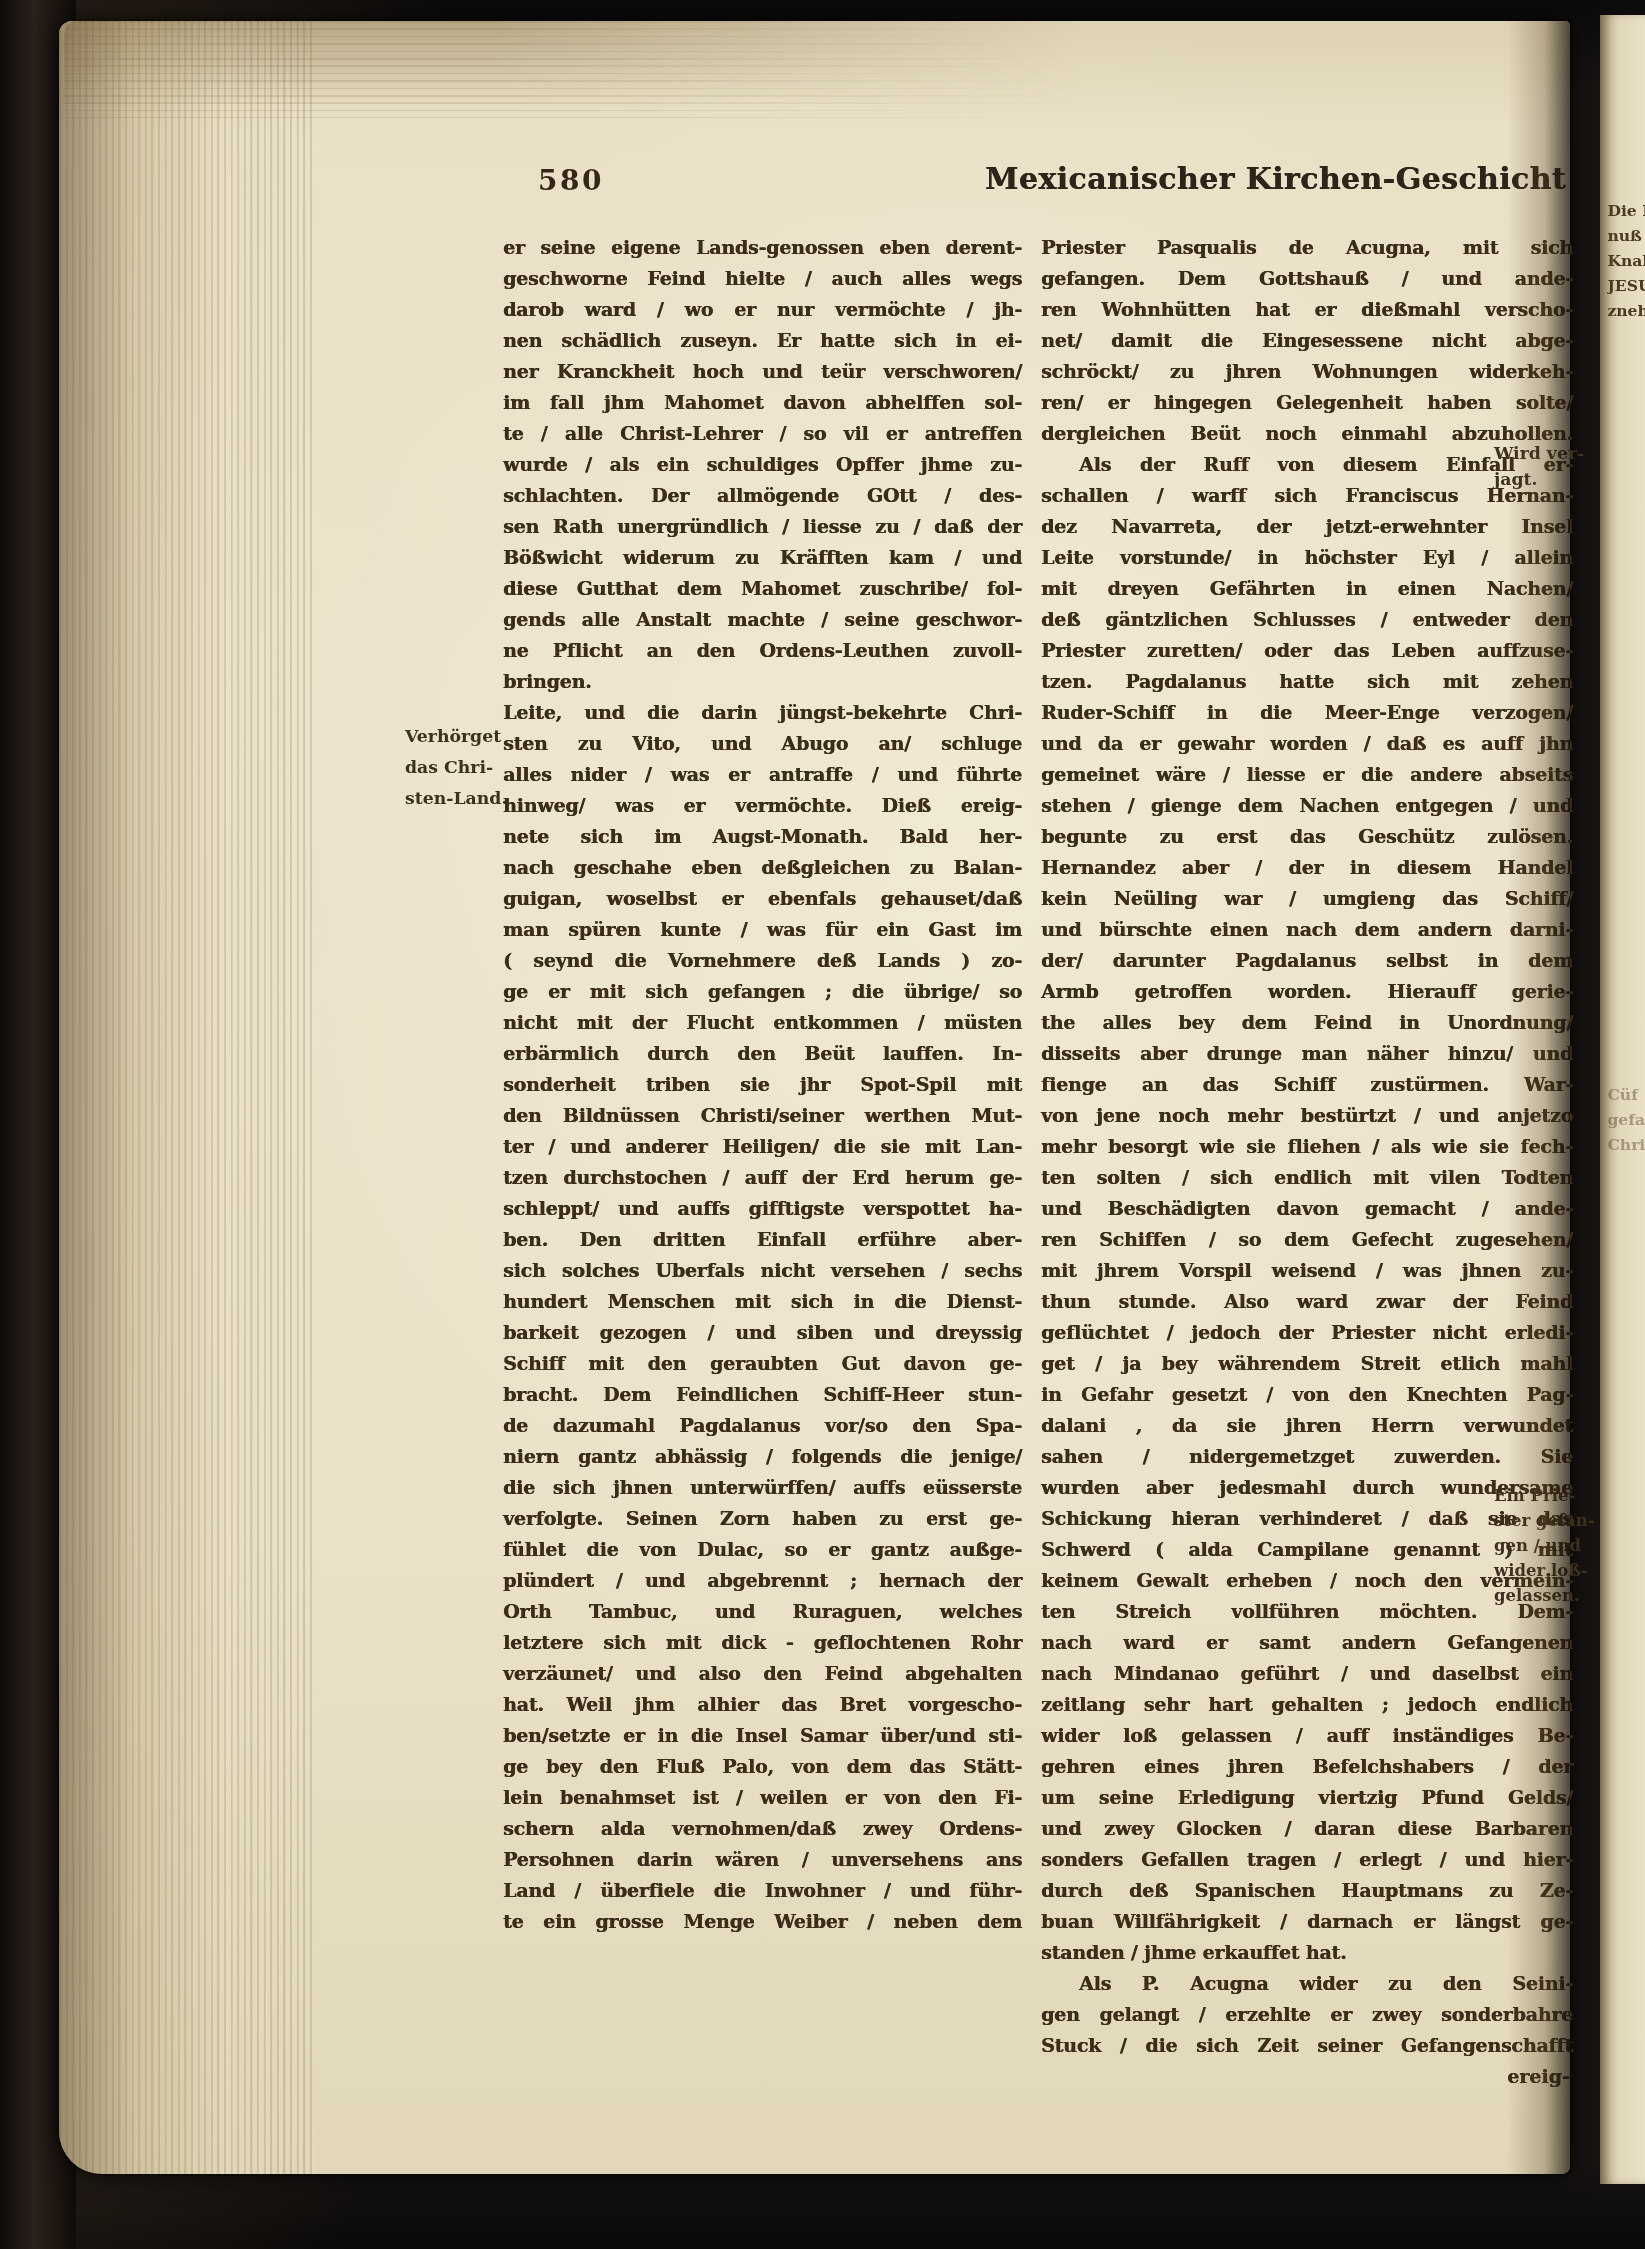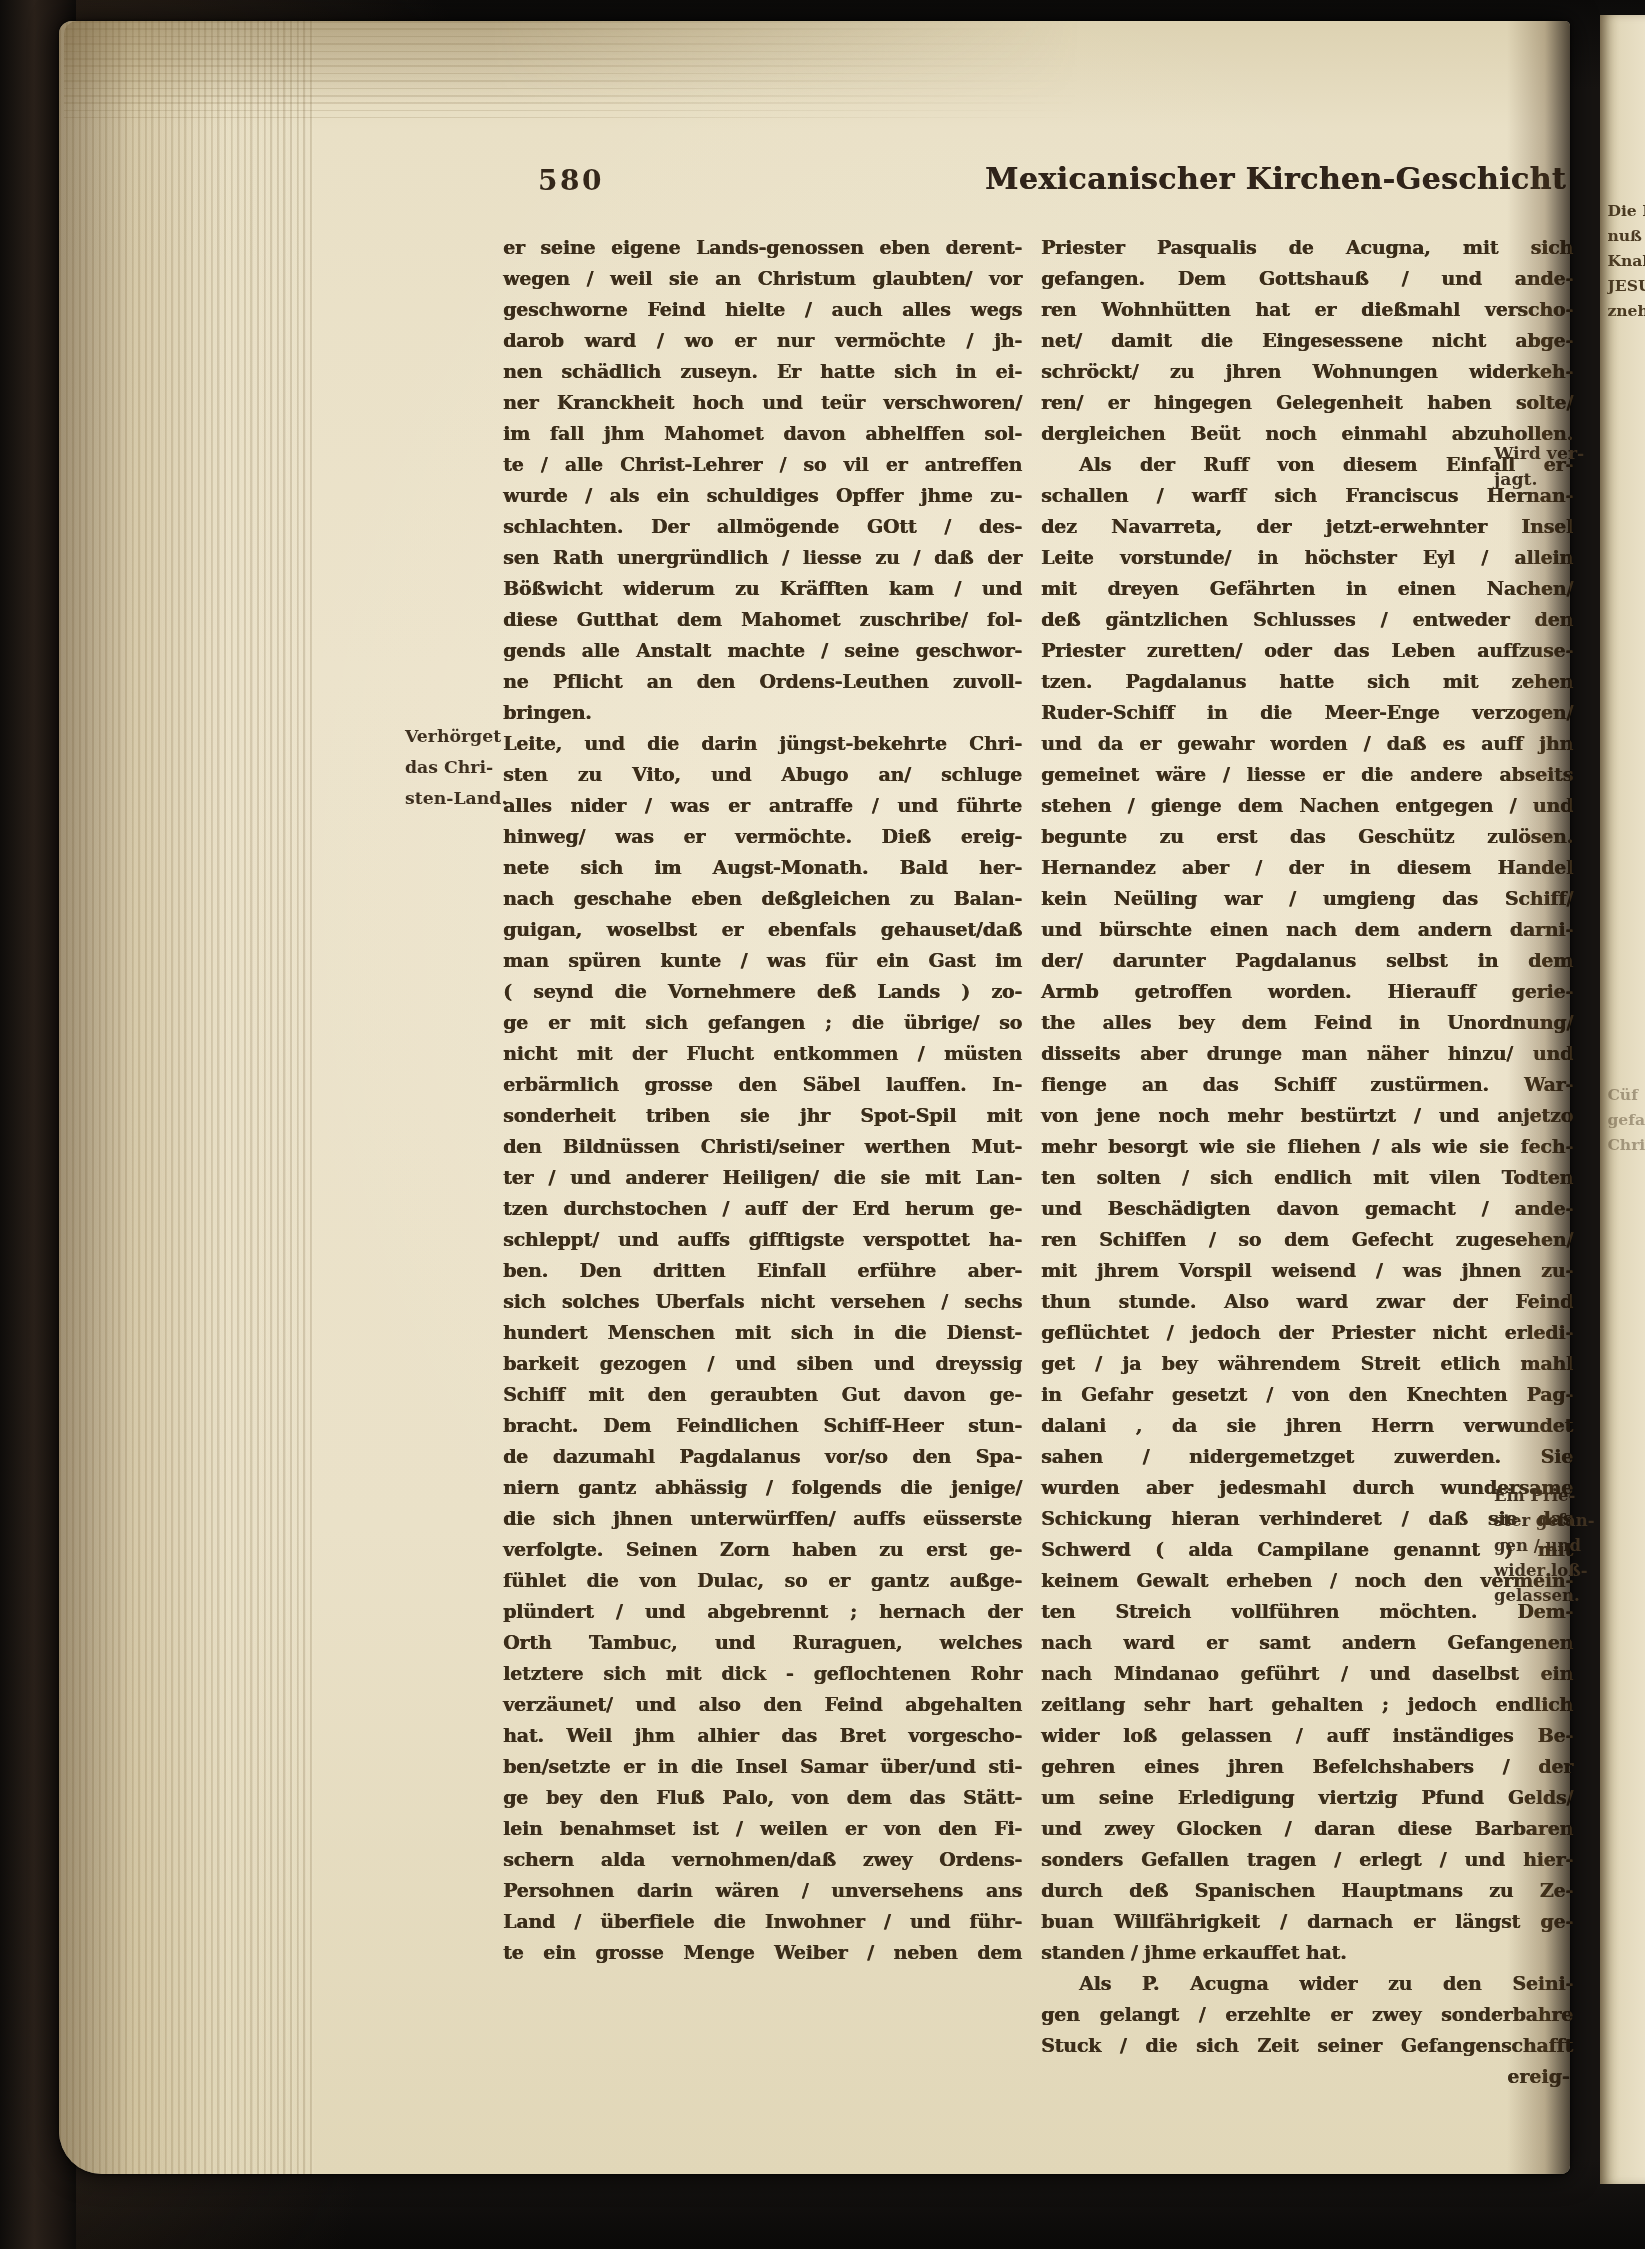--- a/index.html
+++ b/index.html
@@ -131,21 +131,20 @@
         <div class="tline">Ein Prie-</div>
         <div class="tline">ster gefan-</div>
         <div class="tline">gen / und</div>
         <div class="tline">wider loß-</div>
         <div class="tline">gelassen.</div>
       </div>
 
     <div class="textblock">
       <div class="col col-left">
           <div class="tline">er seine eigene Lands-genossen eben derent-</div>
-          <div class="tline">wegen / weil sie an Christum glaubten/ vor</div>
           <div class="tline">geschworne Feind hielte / auch alles wegs</div>
           <div class="tline">darob ward / wo er nur vermöchte / jh-</div>
           <div class="tline">nen schädlich zuseyn.  Er hatte sich in ei-</div>
           <div class="tline">ner Kranckheit hoch und teür verschworen/</div>
           <div class="tline">im fall jhm Mahomet davon abhelffen sol-</div>
           <div class="tline">te / alle Christ-Lehrer / so vil er antreffen</div>
           <div class="tline">wurde / als ein schuldiges Opffer jhme zu-</div>
           <div class="tline">schlachten.  Der allmögende GOtt / des-</div>
           <div class="tline">sen Rath unergründlich / liesse zu / daß der</div>
           <div class="tline">Bößwicht widerum zu Kräfften kam / und</div>
@@ -157,21 +156,21 @@
           <div class="tline">sten zu Vito, und Abugo an/ schluge</div>
           <div class="tline">alles nider / was er antraffe / und führte</div>
           <div class="tline">hinweg/ was er vermöchte.  Dieß ereig-</div>
           <div class="tline">nete sich im Augst-Monath.  Bald her-</div>
           <div class="tline">nach geschahe eben deßgleichen zu Balan-</div>
           <div class="tline">guigan, woselbst er ebenfals gehauset/daß</div>
           <div class="tline">man spüren kunte / was für ein Gast im</div>
           <div class="tline">( seynd die Vornehmere deß Lands ) zo-</div>
           <div class="tline">ge er mit sich gefangen ; die übrige/ so</div>
           <div class="tline">nicht mit der Flucht entkommen / müsten</div>
-          <div class="tline">erbärmlich grosse den Säbel lauffen.  In-</div>
+          <div class="tline">erbärmlich durch den Beüt lauffen.  In-</div>
           <div class="tline">sonderheit triben sie jhr Spot-Spil mit</div>
           <div class="tline">den Bildnüssen Christi/seiner werthen Mut-</div>
           <div class="tline">ter / und anderer Heiligen/ die sie mit Lan-</div>
           <div class="tline">tzen durchstochen / auff der Erd herum ge-</div>
           <div class="tline">schleppt/ und auffs gifftigste verspottet ha-</div>
           <div class="tline">ben.  Den dritten Einfall erführe aber-</div>
           <div class="tline">sich solches Uberfals nicht versehen / sechs</div>
           <div class="tline">hundert Menschen mit sich in die Dienst-</div>
           <div class="tline">barkeit gezogen / und siben und dreyssig</div>
           <div class="tline">Schiff mit den geraubten Gut davon ge-</div>

